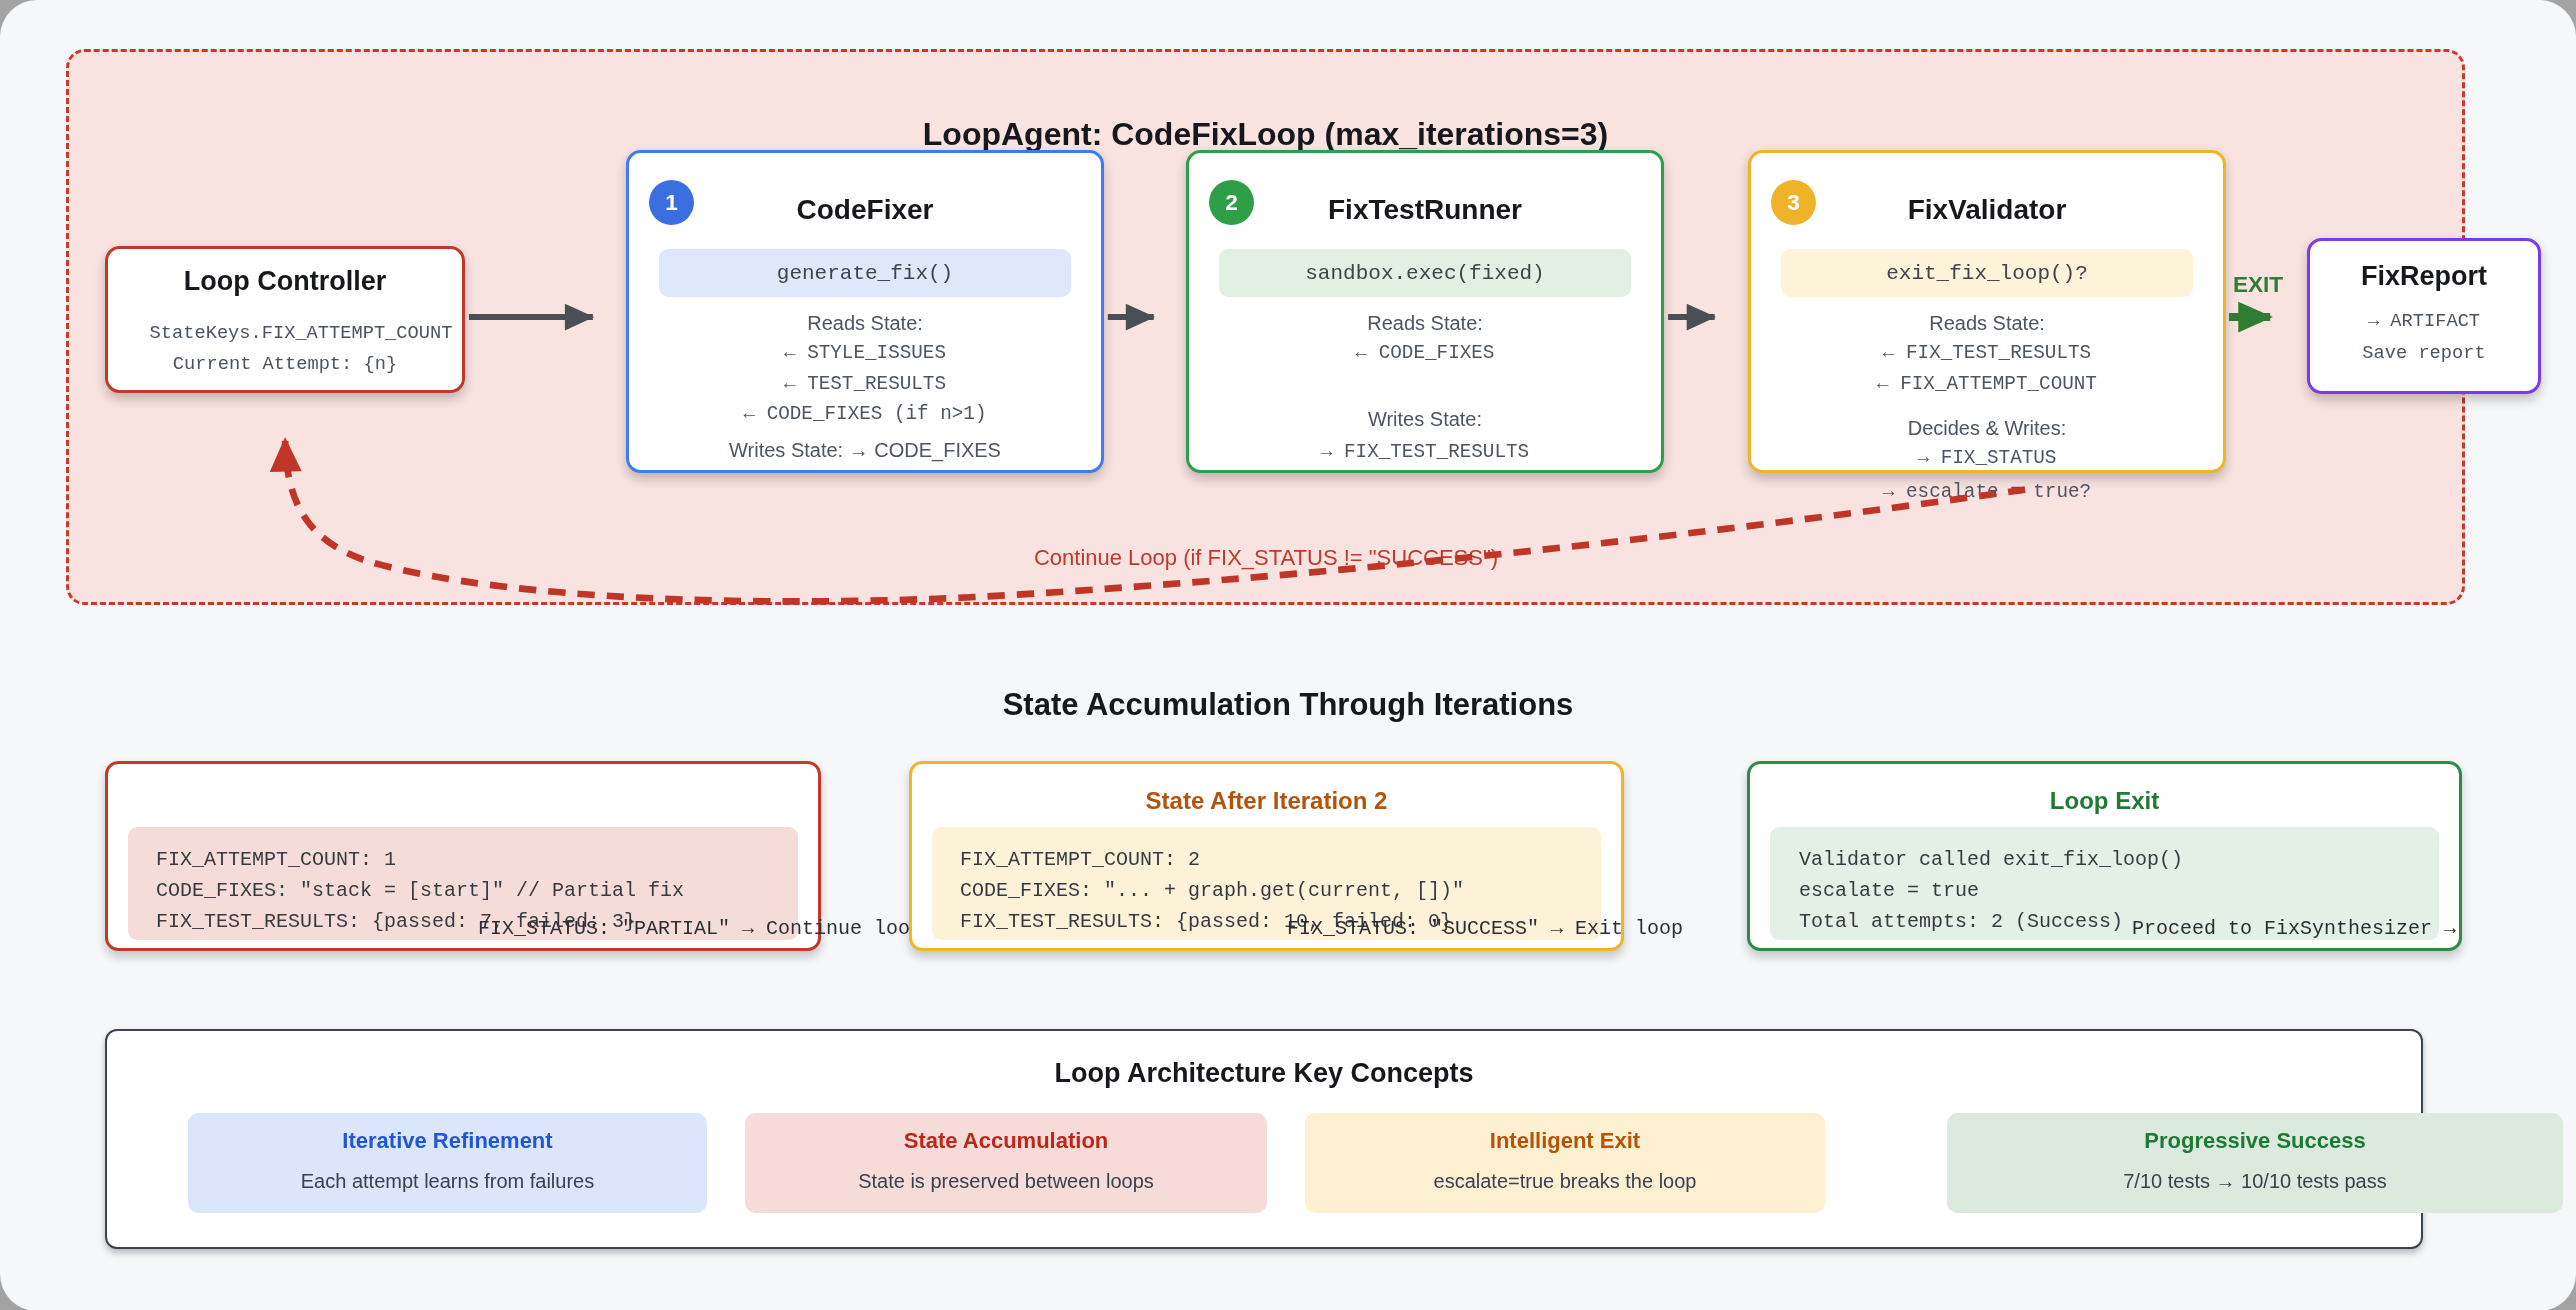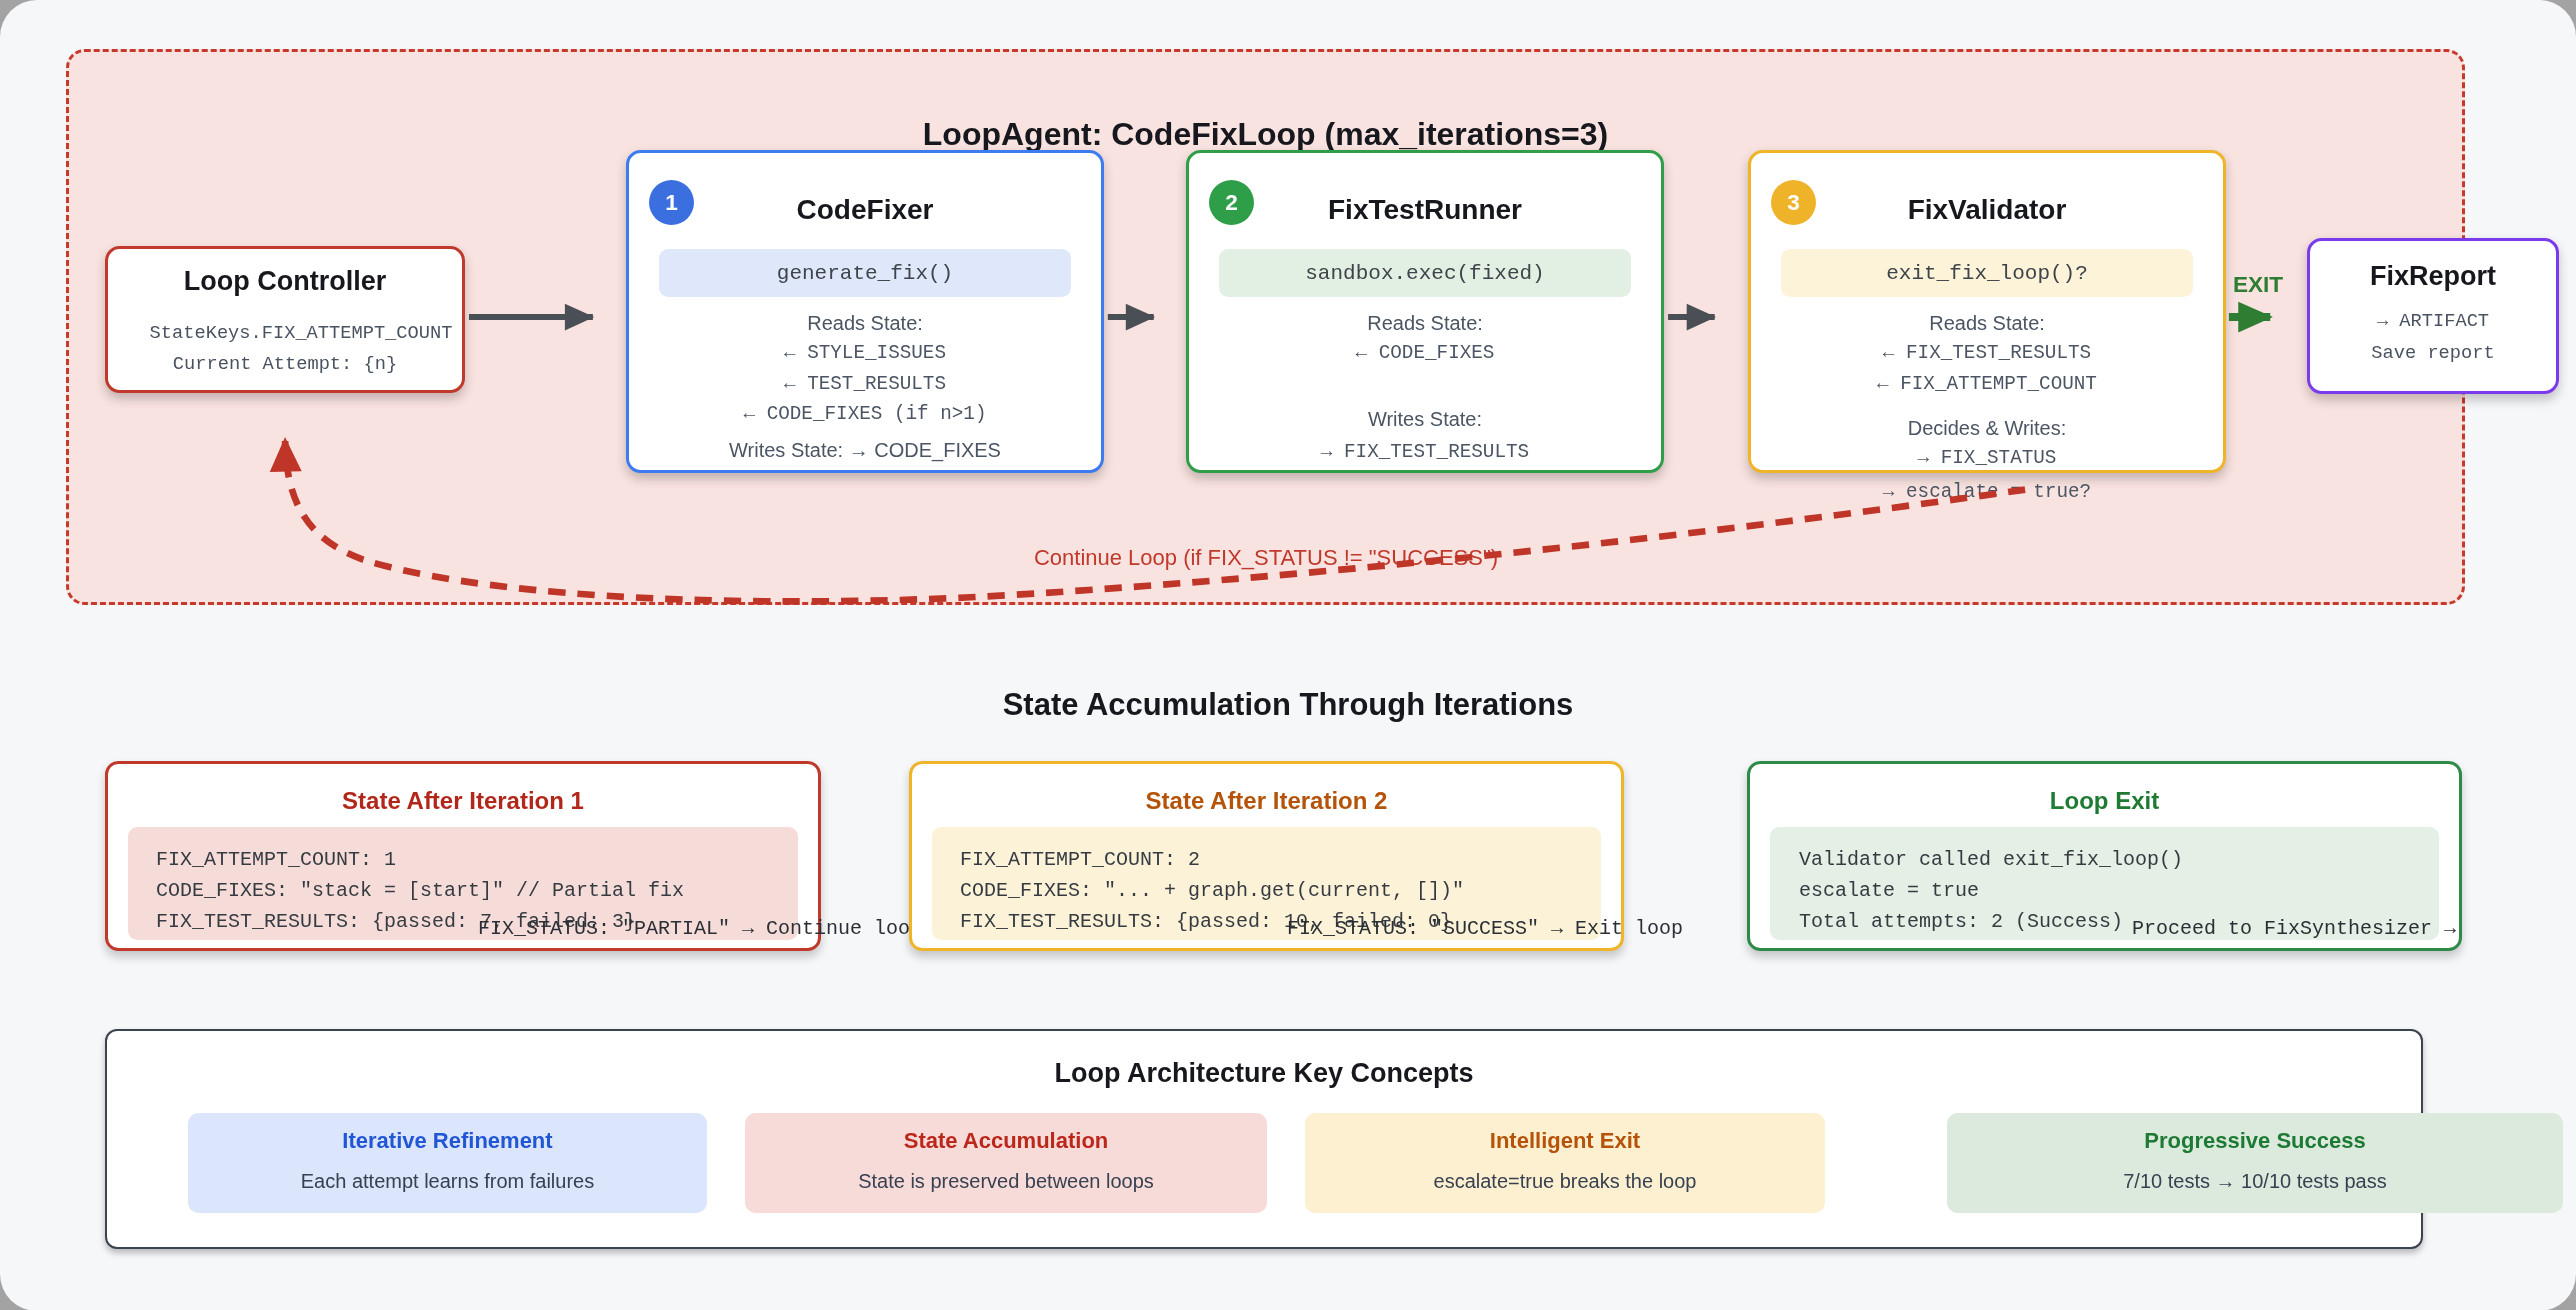--- a/index.html
+++ b/index.html
@@ -33,21 +33,21 @@
   .a3 .num-circle{background:#efb32a;}
   .agent-title{top:41px;font-size:28px;}
   .pill{position:absolute;left:30px;right:30px;top:96px;height:48px;border-radius:9.3px;
       display:flex;align-items:center;justify-content:center;font-size:21px;color:#3f434a;}
   .a1 .pill{background:#dfe8fb;}
   .a2 .pill{background:#e2efe3;}
   .a3 .pill{background:#fcf3d8;}
   .lbl{position:absolute;left:0;right:0;text-align:center;font-size:20px;color:#4b5563;}
   .mline{position:absolute;left:0;right:0;text-align:center;font-size:19.3px;color:#4b5563;}
 
-  .report{left:2307px;top:238px;width:252px;height:156px;border:3.3px solid #7c3aed;}
+  .report{left:2307px;top:238px;width:234px;height:156px;border:3.3px solid #7c3aed;}
   .report-title{top:20px;font-size:27px;}
 
   .exit-label{position:absolute;left:2218px;top:272px;width:80px;text-align:center;
       font-size:22.6px;font-weight:bold;color:#2e7d32;}
   .continue-label{position:absolute;left:1266px;top:545px;transform:translateX(-50%);
       font-size:22px;color:#c0392b;white-space:nowrap;}
 
   
   .state-heading{position:absolute;left:0;right:0;top:687px;text-align:center;
       font-size:31px;font-weight:bold;color:#16181d;}
@@ -147,21 +147,20 @@
       <div class="node-title report-title">FixReport</div>
       <div class="ctrl-line mono" style="top:69px;">→ ARTIFACT</div>
       <div class="ctrl-line mono" style="top:101px;">Save report</div>
     </div>
 
     <div class="continue-label">Continue Loop (if FIX_STATUS != "SUCCESS")</div>
 
     <div class="state-heading">State Accumulation Through Iterations</div>
 
     <div class="state-box s1">
-      <div class="state-title">State After Iteration 1</div>
       <div class="code-block mono">
         <div>FIX_ATTEMPT_COUNT: 1</div>
         <div>CODE_FIXES: "stack = [start]" // Partial fix</div>
         <div>FIX_TEST_RESULTS: {passed: 7, failed: 3}</div>
       </div>
       <div class="overflow-line mono">FIX_STATUS: "PARTIAL" → Continue loop</div>
     </div>
 
     <div class="state-box s2">
       <div class="state-title">State After Iteration 2</div>

